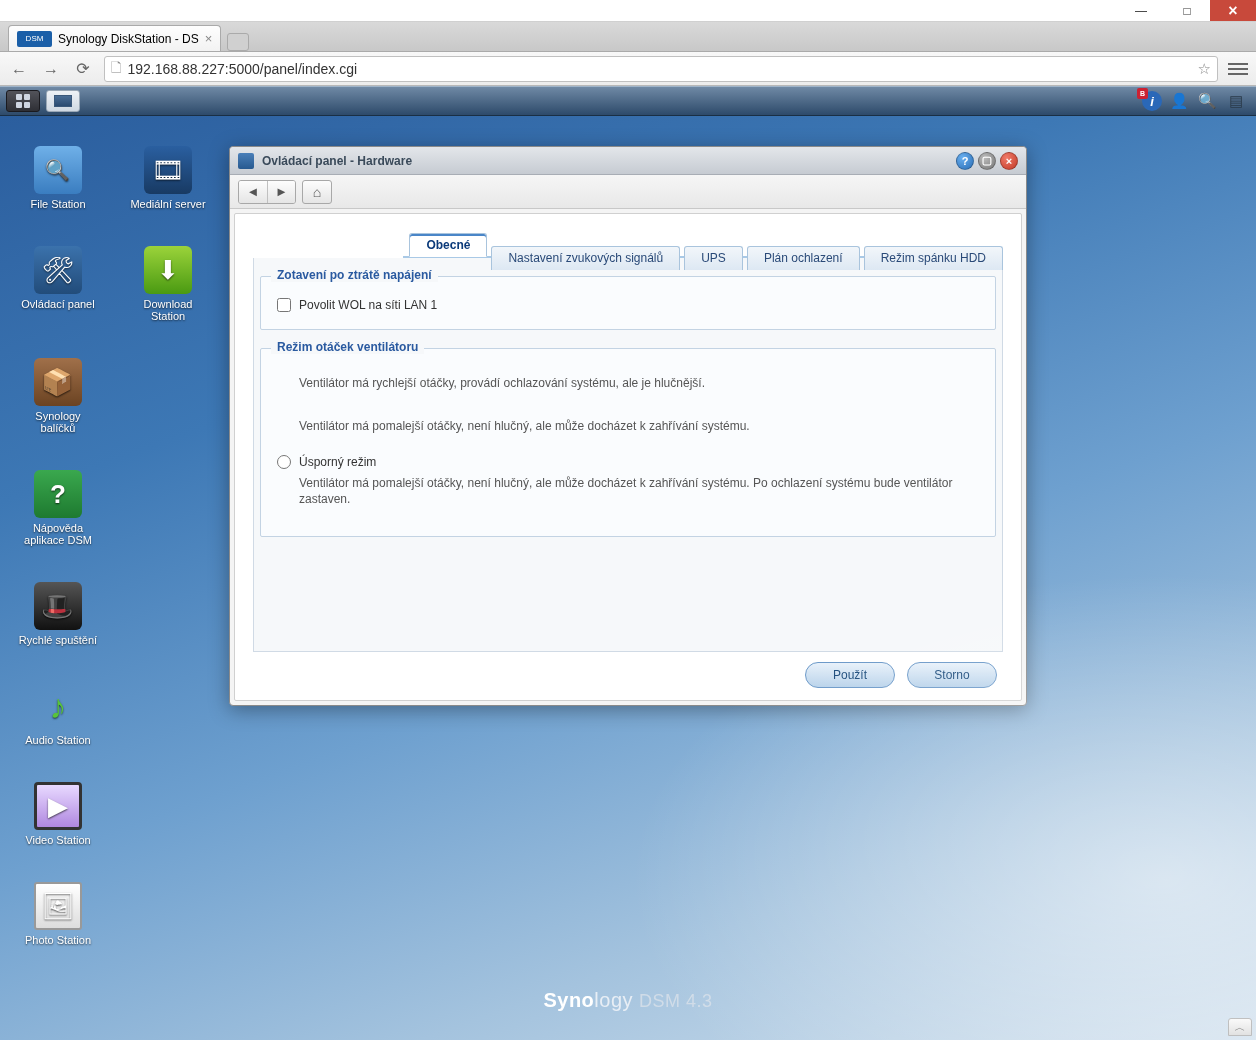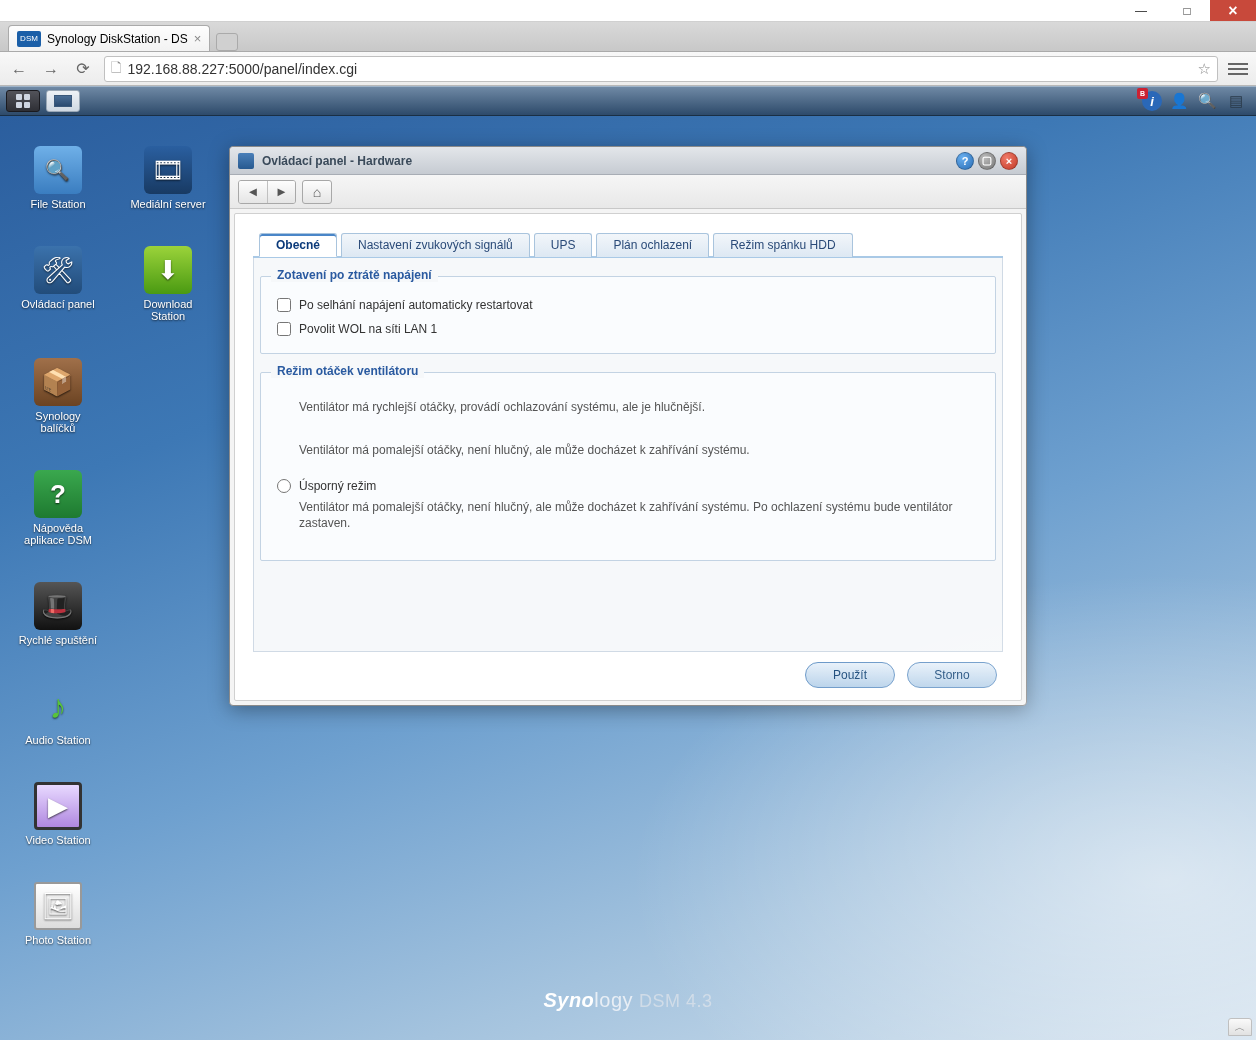--- a/index.html
+++ b/index.html
@@ -6,21 +6,21 @@
 body { width: 1256px; height: 1040px; overflow: hidden; background: #fff; }
 
 
 .os-titlebar { height: 22px; background: #fff; display: flex; justify-content: flex-end; align-items: stretch; border-bottom: 1px solid #d0d0d0; }
 .os-btn { width: 46px; display: flex; align-items: center; justify-content: center; font-size: 12px; color: #333; }
 .os-btn.close { background: #c8493b; color: #fff; font-size: 16px; font-weight: bold; }
 
 
 .tabstrip { height: 30px; background: linear-gradient(#d9d9d9,#c8c8c8); display: flex; align-items: flex-end; padding-left: 8px; border-bottom: 1px solid #aaa;}
 .tab { display:flex; align-items:center; gap:6px; background: linear-gradient(#fefefe,#f2f2f2); border:1px solid #aaa; border-bottom:none; border-radius: 4px 4px 0 0; padding: 4px 8px; font-size:12px; height:26px;}
-.tab .favicon{width:24px;height:16px;background:#1b5fa8;color:#fff;font-size:8px;display:flex;align-items:center;justify-content:center;border-radius:2px;}
+.tab .favicon{width:35px;height:16px;background:#1b5fa8;color:#fff;font-size:8px;display:flex;align-items:center;justify-content:center;border-radius:2px;}
 .tab-close{font-size:13px;color:#888;}
 .newtab{width:22px;height:18px;margin-left:6px;background:#d0d0d0;border:1px solid #aaa;border-radius:3px;}
 
 
 .urlbar-row{height:34px;background:linear-gradient(#f8f8f8,#ececec);display:flex;align-items:center;padding:0 8px;gap:10px;border-bottom:1px solid #b8b8b8;}
 .nav-btn{width:22px;height:22px;display:flex;align-items:center;justify-content:center;color:#666;font-size:16px;}
 .urlbox{flex:1;height:26px;border:1px solid #c0c0c0;border-radius:3px;background:#fff;display:flex;align-items:center;padding:0 6px;gap:6px;font-size:14px;color:#333;}
 .urlbox .page-icon{font-size:13px;color:#888;}
 .star{color:#888;font-size:15px;}
 .menu-ham{width:20px;display:flex;flex-direction:column;gap:3px;}
@@ -53,21 +53,21 @@
 .ico.panel{background:linear-gradient(#3b72ac,#224c7a);}
 .ico.dl{background:linear-gradient(#9bd33a,#4a9a12);}
 .ico.box{background:linear-gradient(#a0704a,#6b4322);}
 .ico.help{background:linear-gradient(#3aa84e,#1e7a30);font-weight:bold;}
 .ico.hat{background:linear-gradient(#555,#111);}
 .ico.note{background:transparent;color:#58c43a;font-size:34px;}
 .ico.vid{background:linear-gradient(#e8d9ff,#b088e0);border:3px solid #333;border-radius:4px;}
 .ico.photo{background:linear-gradient(#fff,#ddd);border:2px solid #999;border-radius:3px;}
 
 .brand{position:absolute;bottom:28px;left:50%;transform:translateX(-50%);font-size:20px;color:#e8eef5;letter-spacing:.5px;}
-.brand b{font-weight:700;color:#fff;font-style:italic;}
+.brand b{font-weight:700;color:#fff;}
 .brand .ver{font-weight:300;color:#d0dce8;margin-left:6px;font-size:18px;}
 
 .bottom-arrow{position:absolute;right:4px;bottom:4px;width:24px;height:18px;background:linear-gradient(#f8f8f8,#d8d8d8);border:1px solid #aaa;border-radius:3px 3px 0 0;display:flex;align-items:center;justify-content:center;font-size:11px;color:#555;}
 
 
 .appwin{position:absolute;left:229px;top:30px;width:798px;height:560px;background:#f4f4f4;border:1px solid #8a8a8a;border-radius:4px;box-shadow:0 4px 20px rgba(0,0,0,.35);display:flex;flex-direction:column;}
 .appwin-title{height:28px;background:linear-gradient(#e3e6ea,#c6cbd2);border-bottom:1px solid #a8adb5;display:flex;align-items:center;padding:0 8px;gap:8px;border-radius:4px 4px 0 0;}
 .appwin-title .winicon{width:16px;height:16px;background:linear-gradient(#4a7fb8,#285a90);border-radius:2px;}
 .appwin-title .title-text{font-size:12px;font-weight:bold;color:#3a4a5a;}
 .appwin-title .winbtns{margin-left:auto;display:flex;gap:4px;}
@@ -75,25 +75,25 @@
 .wbtn.help{background:radial-gradient(circle at 35% 30%,#6ab0f0,#2a6db5);}
 .wbtn.max{background:radial-gradient(circle at 35% 30%,#bbb,#777);}
 .wbtn.close{background:radial-gradient(circle at 35% 30%,#f07a68,#c23a28);}
 
 .appwin-toolbar{height:34px;background:linear-gradient(#f6f6f6,#e8e8e8);border-bottom:1px solid #c8c8c8;display:flex;align-items:center;padding:0 8px;gap:6px;}
 .nav-group{display:flex;border:1px solid #a8a8a8;border-radius:3px;overflow:hidden;}
 .nav-group .nbtn{width:28px;height:22px;background:linear-gradient(#fdfdfd,#e5e5e5);display:flex;align-items:center;justify-content:center;color:#555;font-size:13px;}
 .nav-group .nbtn+.nbtn{border-left:1px solid #c0c0c0;}
 .home-btn{width:30px;height:24px;border:1px solid #a8a8a8;border-radius:3px;background:linear-gradient(#fdfdfd,#e5e5e5);display:flex;align-items:center;justify-content:center;color:#555;font-size:14px;}
 
-.appwin-body{flex:1;background:#fff;padding:18px 18px 12px 18px;display:flex;flex-direction:column;border:1px solid #d0d0d0;margin:4px;border-radius:2px;}
+.appwin-body{flex:1;background:#fff;padding:18px 18px 12px 18px;display:flex;flex-direction:column;border:1px solid #d0d0d0;margin:4px;border-radius:2px;align-items:flex-end;}
 
 
 .tabbar{border-bottom:2px solid #a9c9e6;display:flex;gap:4px;padding-left:6px;}
-.tab-b{padding:4px 16px;font-size:12px;color:#2a4a78;background:linear-gradient(#f2f6fa,#dde8f3);border:1px solid #a9c4dd;border-bottom:none;border-radius:3px 3px 0 0;position:relative;top:1px;}
+.tab-b{padding:4px 16px;font-size:12px;color:#2a4a78;background:linear-gradient(#f2f6fa,#dde8f3);border:1px solid #a9c4dd;border-bottom:none;border-radius:3px 3px 0 0;position:relative;top:14px;}
 .tab-b.active{background:#fff;color:#0b3a7a;font-weight:bold;border-bottom:1px solid #fff;top:1px;z-index:2; box-shadow:inset 0 2px 0 #4a86c8;}
 
 .panel-content{flex:1;background:#f6f8fa;border:1px solid #d0dae5;border-top:none;padding:18px 6px;overflow:auto;}
 
 .fieldset{position:relative;border:1px solid #c3d3e3;border-radius:2px;padding:16px 14px 12px 14px;margin-bottom:18px;background:#fafcfe;}
 .fieldset .legend{position:absolute;top:-9px;left:10px;background:#f6f8fa;padding:0 6px;font-size:12px;color:#2a5aa0;font-weight:bold;}
 .chk-row{display:flex;align-items:center;gap:8px;font-size:12px;color:#333;padding:5px 2px;}
 .chk-row input{width:14px;height:14px;}
 
 .radio-blk{padding:4px 2px;}
@@ -261,24 +261,20 @@
           <div class="tab-b">Plán ochlazení</div>
           <div class="tab-b">Režim spánku HDD</div>
         </div>
 
       <div class="panel-content">
 
         <div class="fieldset">
           <div class="legend">Zotavení po ztrátě napájení</div>
           <label class="chk-row">
             <input type="checkbox" style="">
-            <span>Po selhání napájení automaticky restartovat</span>
-          </label>
-          <label class="chk-row">
-            <input type="checkbox" style="">
             <span>Povolit WOL na síti LAN 1</span>
           </label>
         </div>
 
         <div class="fieldset">
           <div class="legend">Režim otáček ventilátoru</div>
 
           <div class="radio-blk">
             <div class="radio-desc">Ventilátor má rychlejší otáčky, provádí ochlazování systému, ale je hlučnější.</div>
           </div>

